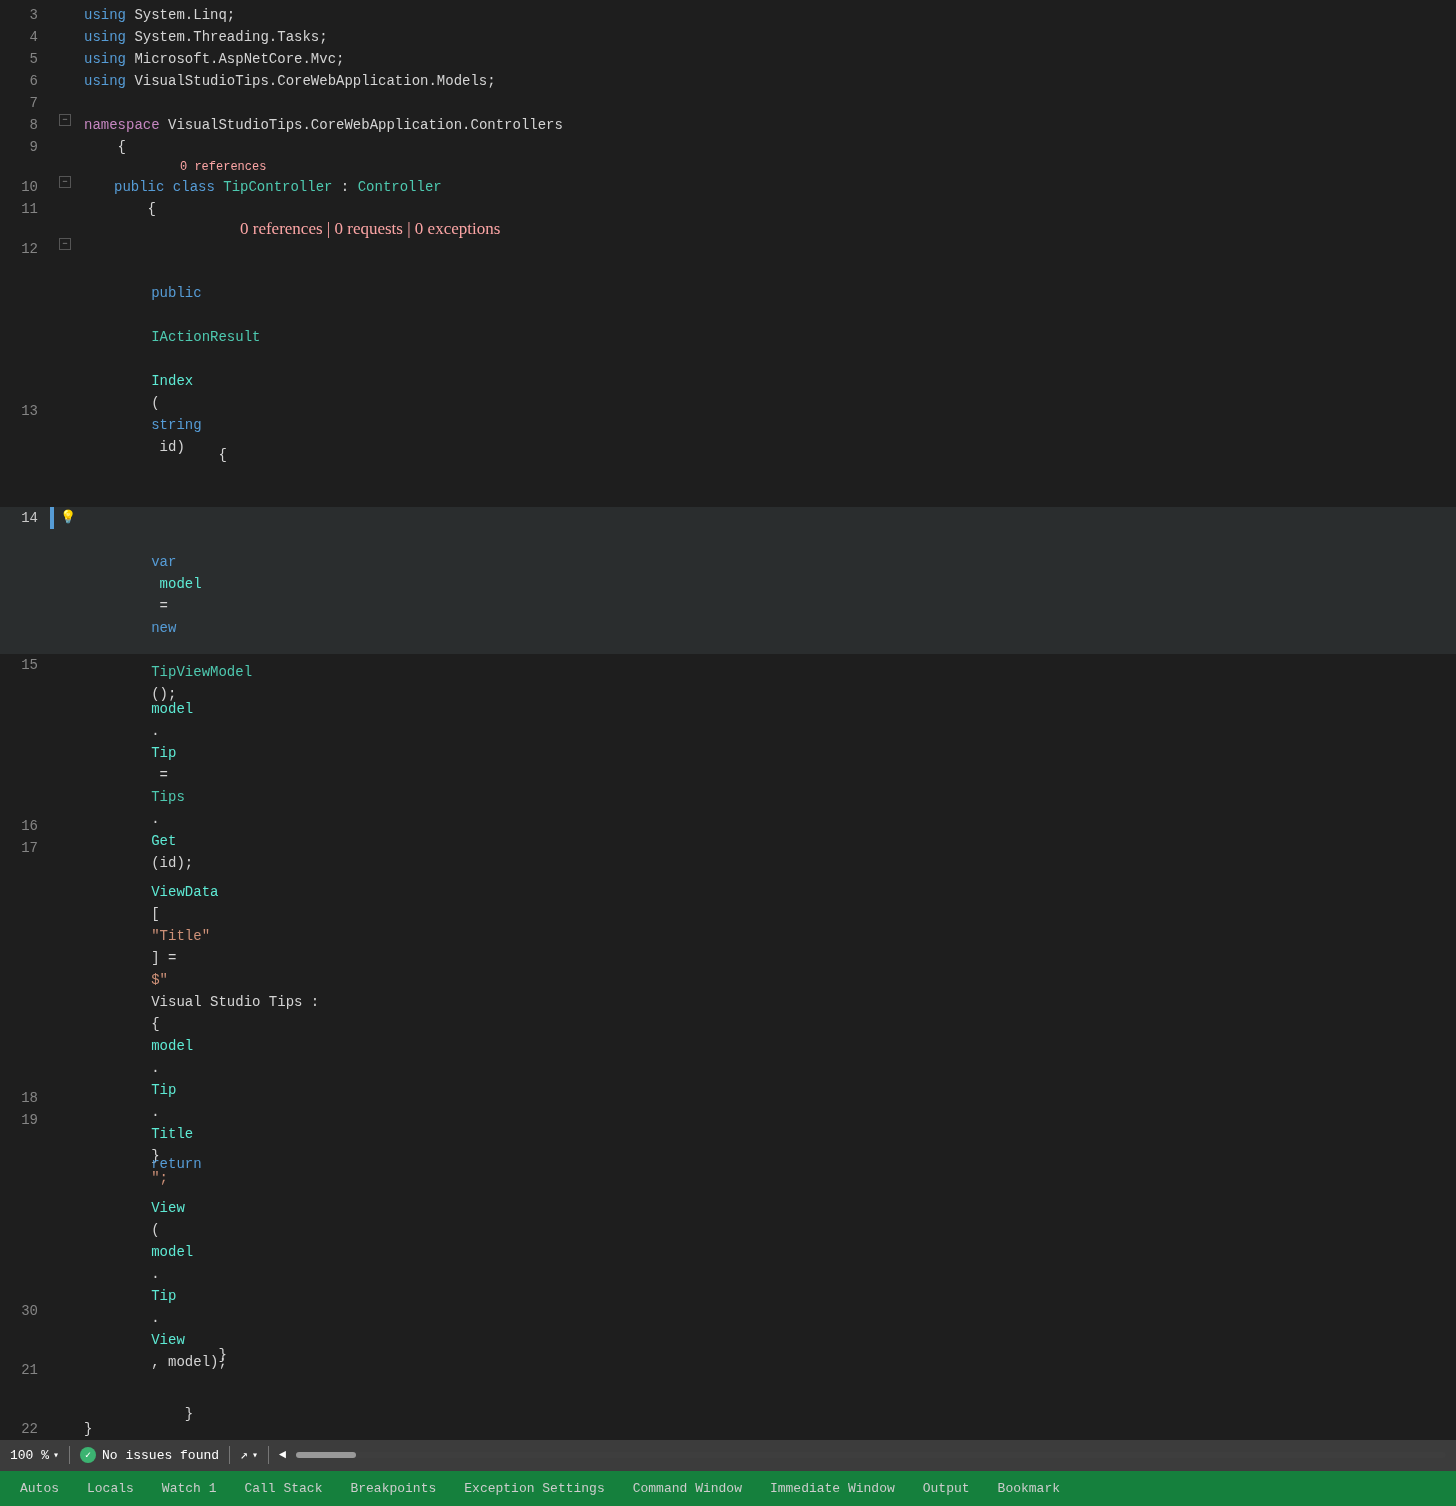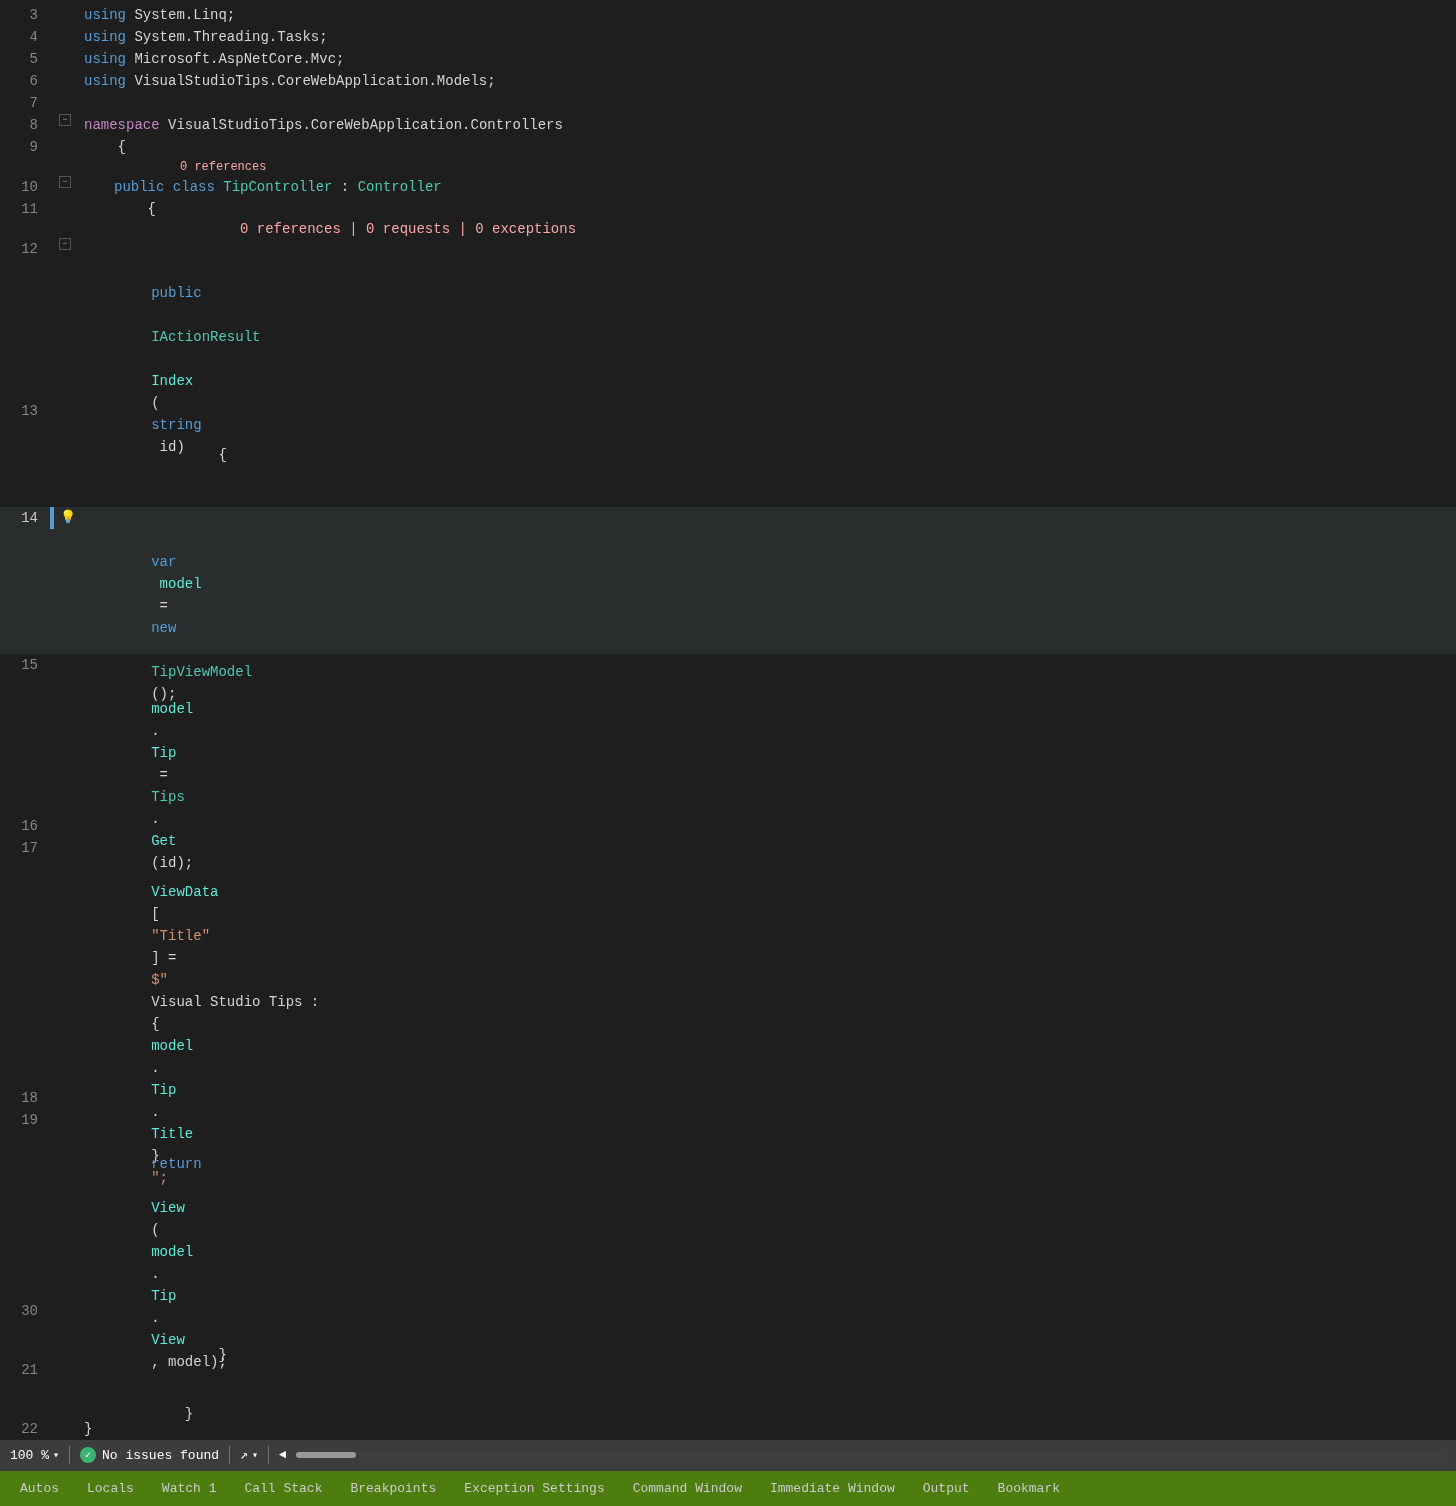--- a/index.html
+++ b/index.html
@@ -152,21 +152,21 @@
       flex: 1;
       height: 6px;
       background: #3e3e3e;
       border-radius: 3px;
       position: relative;
     }
 
     
     .bottom-tabs {
       height: 36px;
-      background: #4d7c0f;
+      background: #15803d;
       display: flex;
       align-items: center;
       padding: 0 8px;
       gap: 4px;
       flex-shrink: 0;
       border-top: 1px solid #3c3c3c;
     }
 
     .bottom-tab {
       padding: 4px 12px;
@@ -245,21 +245,21 @@
 
     <div class="code-line">
       <div class="line-number">11</div>
       <div class="line-gutter"></div>
       <div class="line-content"><span style="display:inline-block;width:30px;"></span><span class="ns">    {</span></div>
     </div>
 
     <div class="code-line" style="min-height:18px;">
       <div class="line-number" style="color:transparent;">12</div>
       <div class="line-gutter"></div>
-      <div class="line-content hint" style="padding-left: 160px; font-size:14px; line-height:18px;">0 references | 0 requests | 0 exceptions</div>
+      <div class="line-content hint" style="padding-left: 160px; font-size:17px; line-height:18px;font-family:Liberation Serif, serif;">0 references | 0 requests | 0 exceptions</div>
     </div>
 
     <div class="code-line">
       <div class="line-number">12</div>
       <div class="line-gutter">
         <div class="collapse-btn">−</div>
       </div>
       <div class="line-content">
         <span style="display:inline-block;width:60px;"></span>
         <span class="kw">public</span>

